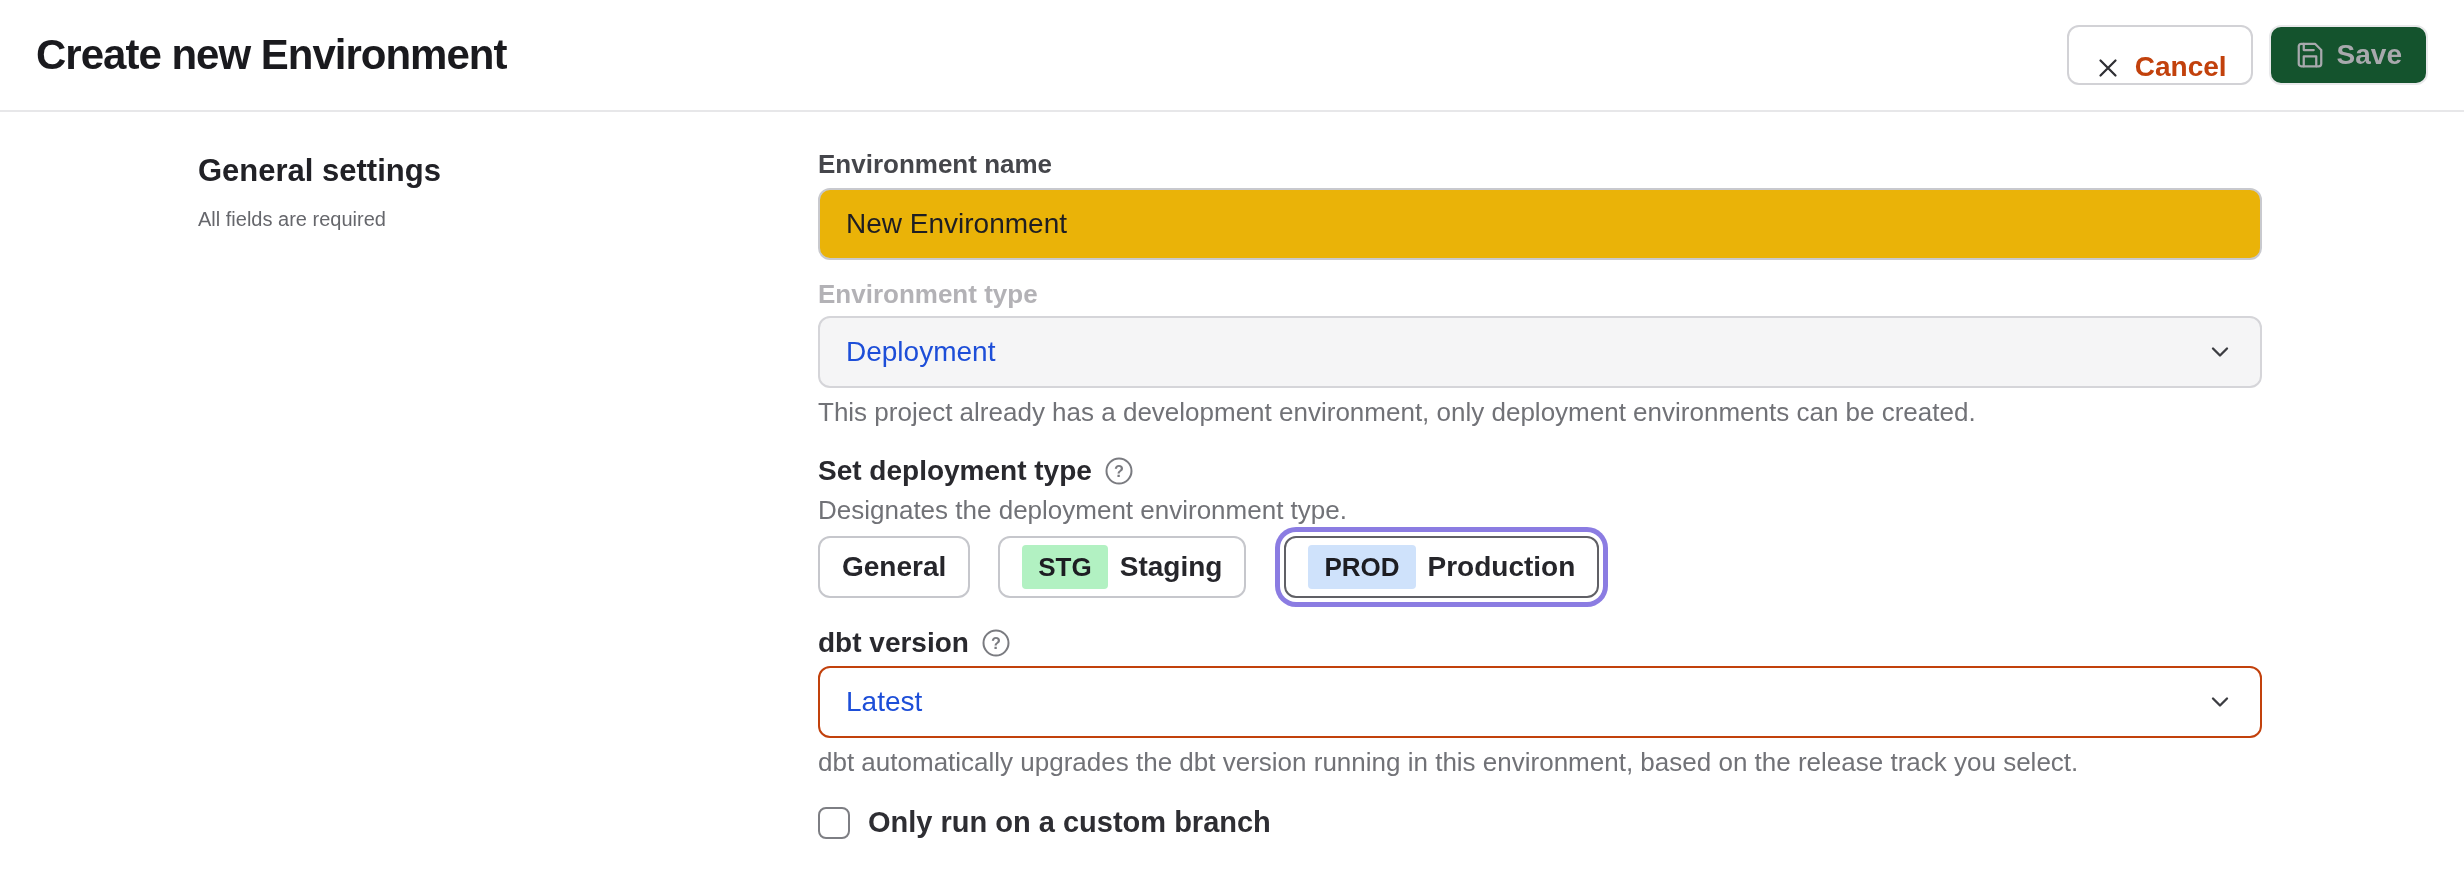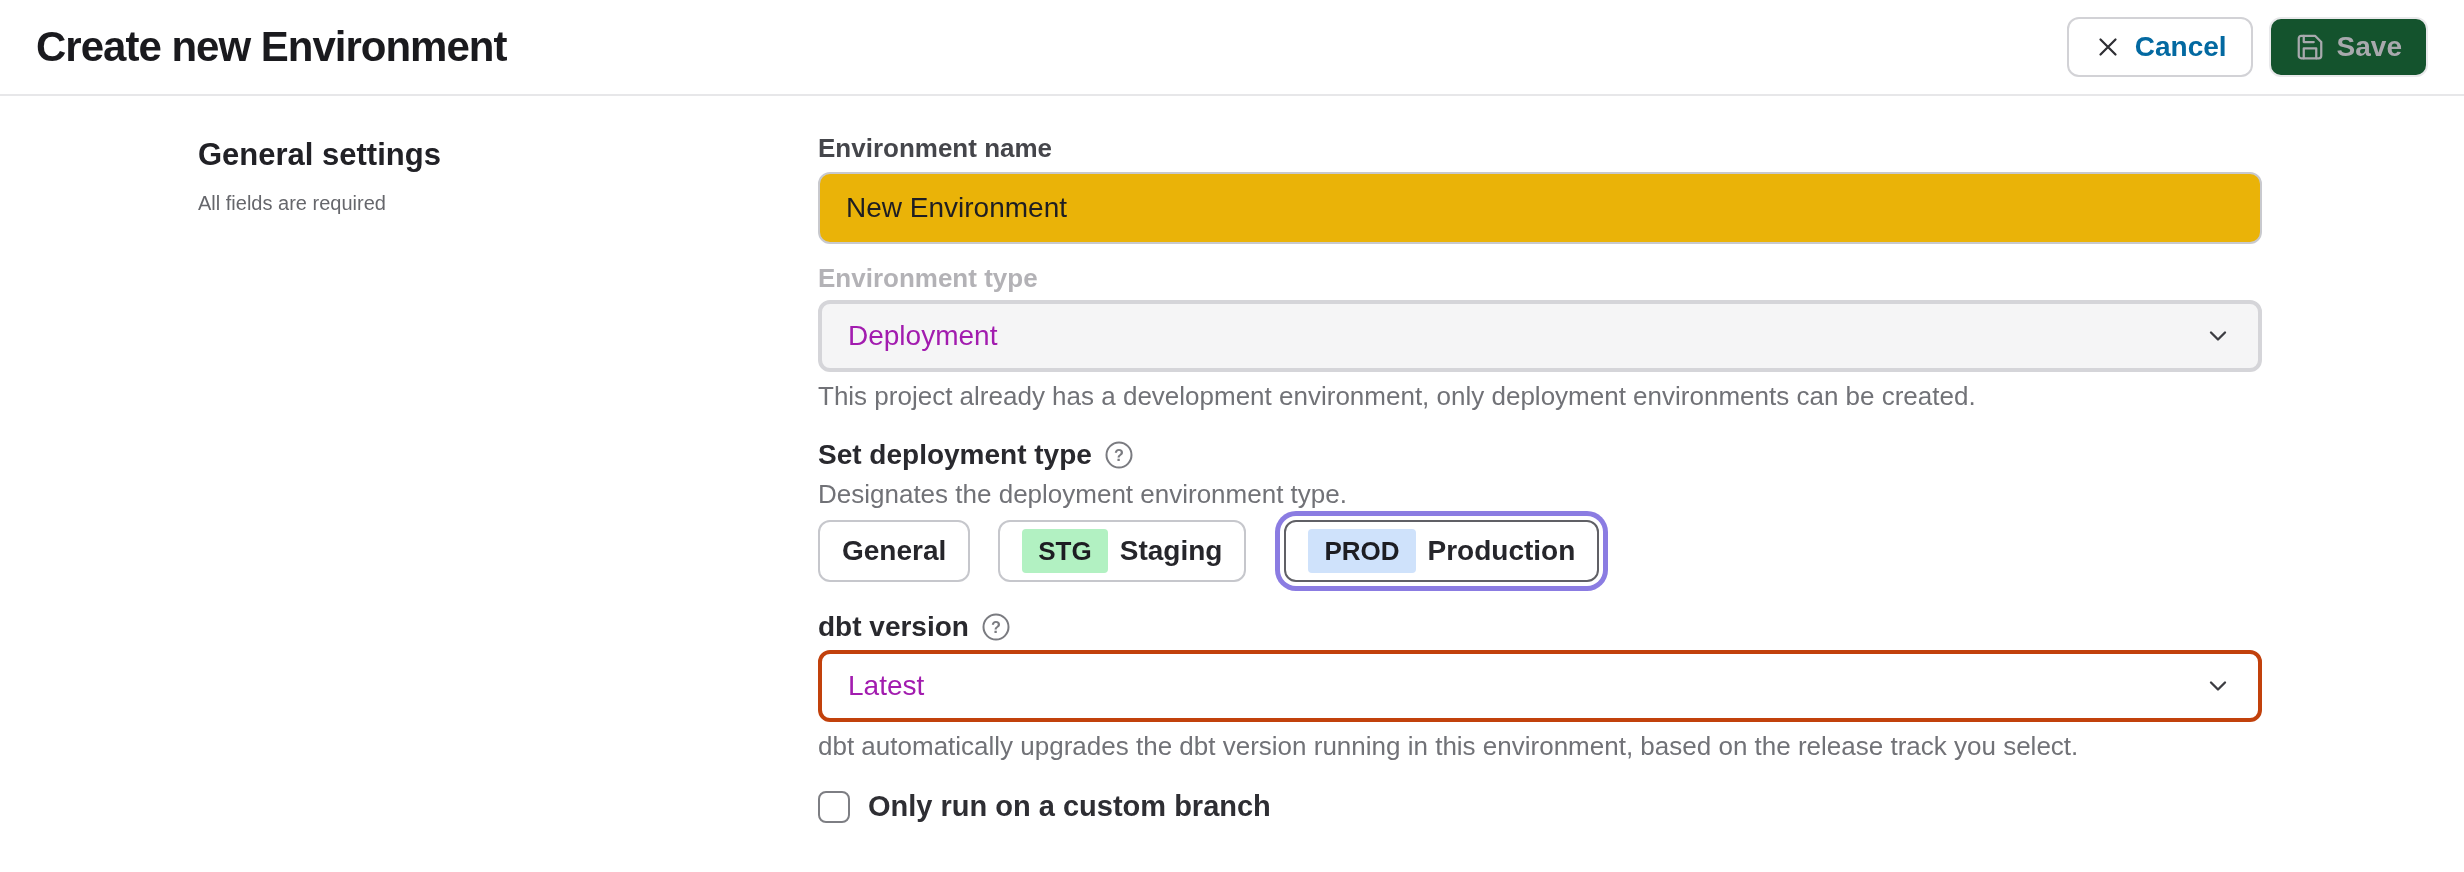--- a/index.html
+++ b/index.html
@@ -1,46 +1,46 @@
 <!DOCTYPE html>
 <html style="--accent-purple: #8b7ce2; --staging-badge: #b2f1c2; --production-badge: #cfe2fb;"><head>
 <meta charset="utf-8">
 <style>
   * { margin:0; padding:0; box-sizing:border-box; }
   html,body { width:2464px; height:872px; background:#ffffff; overflow:hidden;
     font-family:"Liberation Sans","DejaVu Sans",sans-serif; color:#232328; }
 
   
-  .header { height:96px; display:flex; align-items:center; justify-content:space-between;
+  .header { height:112px; display:flex; align-items:center; justify-content:space-between;
     padding:0 36px; border-bottom:2px solid #e7e7e9; }
   .page-title { font-size:42px; font-weight:700; letter-spacing:-1px; color:#1a1a1e; }
   .header-actions { display:flex; align-items:center; gap:16px; }
   .btn { display:flex; align-items:center; gap:12px; height:60px; padding:0 24px;
     border-radius:12px; font-size:28px; font-weight:600;
     font-family:"Liberation Sans","DejaVu Sans",sans-serif; cursor:pointer; }
-  .btn-cancel { background:#ffffff; border:2px solid #d2d2d6; color:#0369a1; }
+  .btn-cancel { background:#ffffff; border:2px solid #d2d2d6; color:#c2410c;align-items:flex-end; }
   .btn-save { background:#14532d; border:2px solid #e9e9eb; color:#a8a9ad; cursor:default; }
   .btn .icon { display:flex; align-items:center; }
   .btn svg { width:30px; height:30px; }
 
   
   .content { display:flex; padding-top:36px; }
   .left-col { margin-left:198px; width:560px; flex:none; padding-top:4px; }
   .section-heading { font-size:31px; font-weight:700; color:#212126; line-height:38px; }
   .section-subheading { font-size:20px; color:#66676c; line-height:30px; margin-top:14px; }
   .form-col { width:1444px; flex:none; margin-left:60px; }
 
   
   .field-label { display:block; font-size:26px; font-weight:600; color:#45464b; line-height:32px; }
   .field-label.disabled { color:#b3b2b6; }
   .text-input { width:100%; height:72px; margin-top:8px; border:2px solid #c8c9ce; border-radius:12px;
     padding:0 26px; font-size:28px; color:#1e1e23; background:#eab308; outline:none;
     font-family:"Liberation Sans","DejaVu Sans",sans-serif; }
   .select { width:100%; height:72px; display:flex; align-items:center; justify-content:space-between;
-    border:4px solid #c2410c; border-radius:12px; padding:0 26px; font-size:28px; color:#a21caf;
+    border:2px solid #c2410c; border-radius:12px; padding:0 26px; font-size:28px; color:#1d4ed8;
     background:#ffffff; cursor:pointer; margin-top:6px; }
   .select.disabled { background:#f5f5f6; border-color:#d5d5d9; cursor:default; }
   .select .chevron { display:flex; color:#3c3d42; }
   .select .chevron svg { width:28px; height:28px; }
   .helper { font-size:26px; color:#717277; line-height:32px; margin-top:8px; }
 
   .bold-label-row { display:flex; align-items:center; gap:12px; margin-top:26px; line-height:34px; }
   .bold-label { font-size:28px; font-weight:700; color:#29292e; }
   .help { display:flex; color:#7a7b80; }
   .help svg { width:30px; height:30px; }

